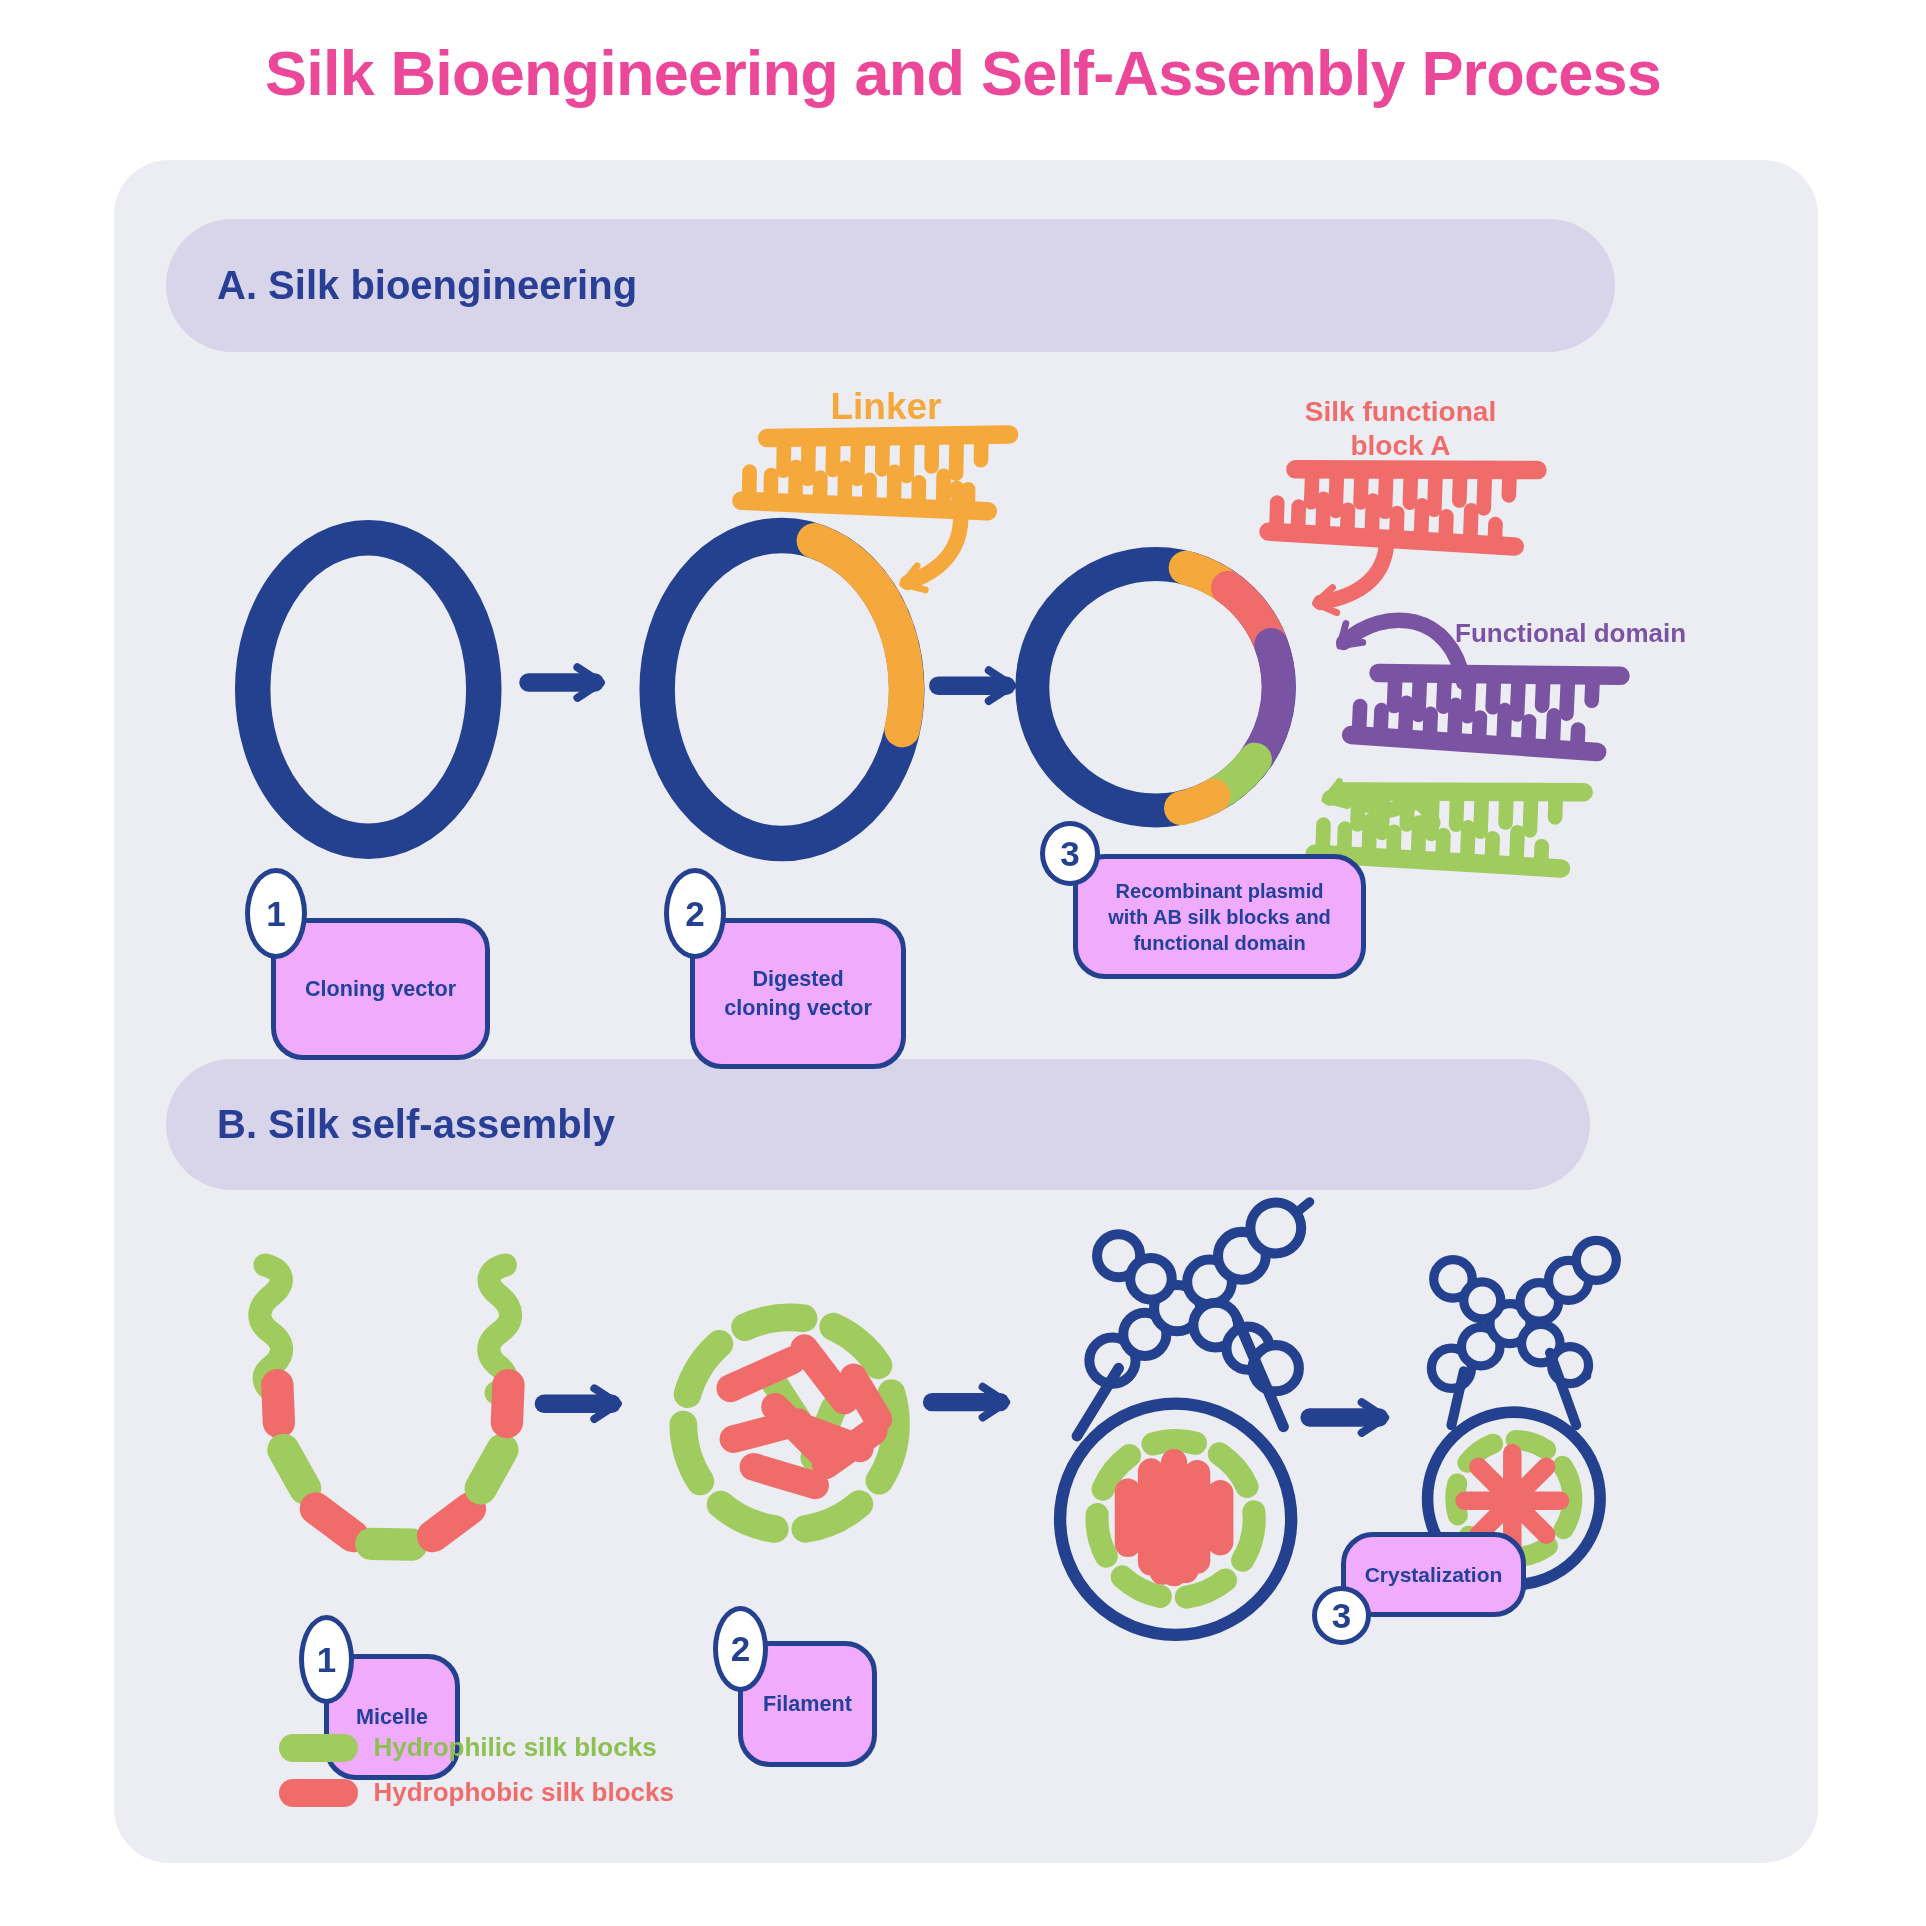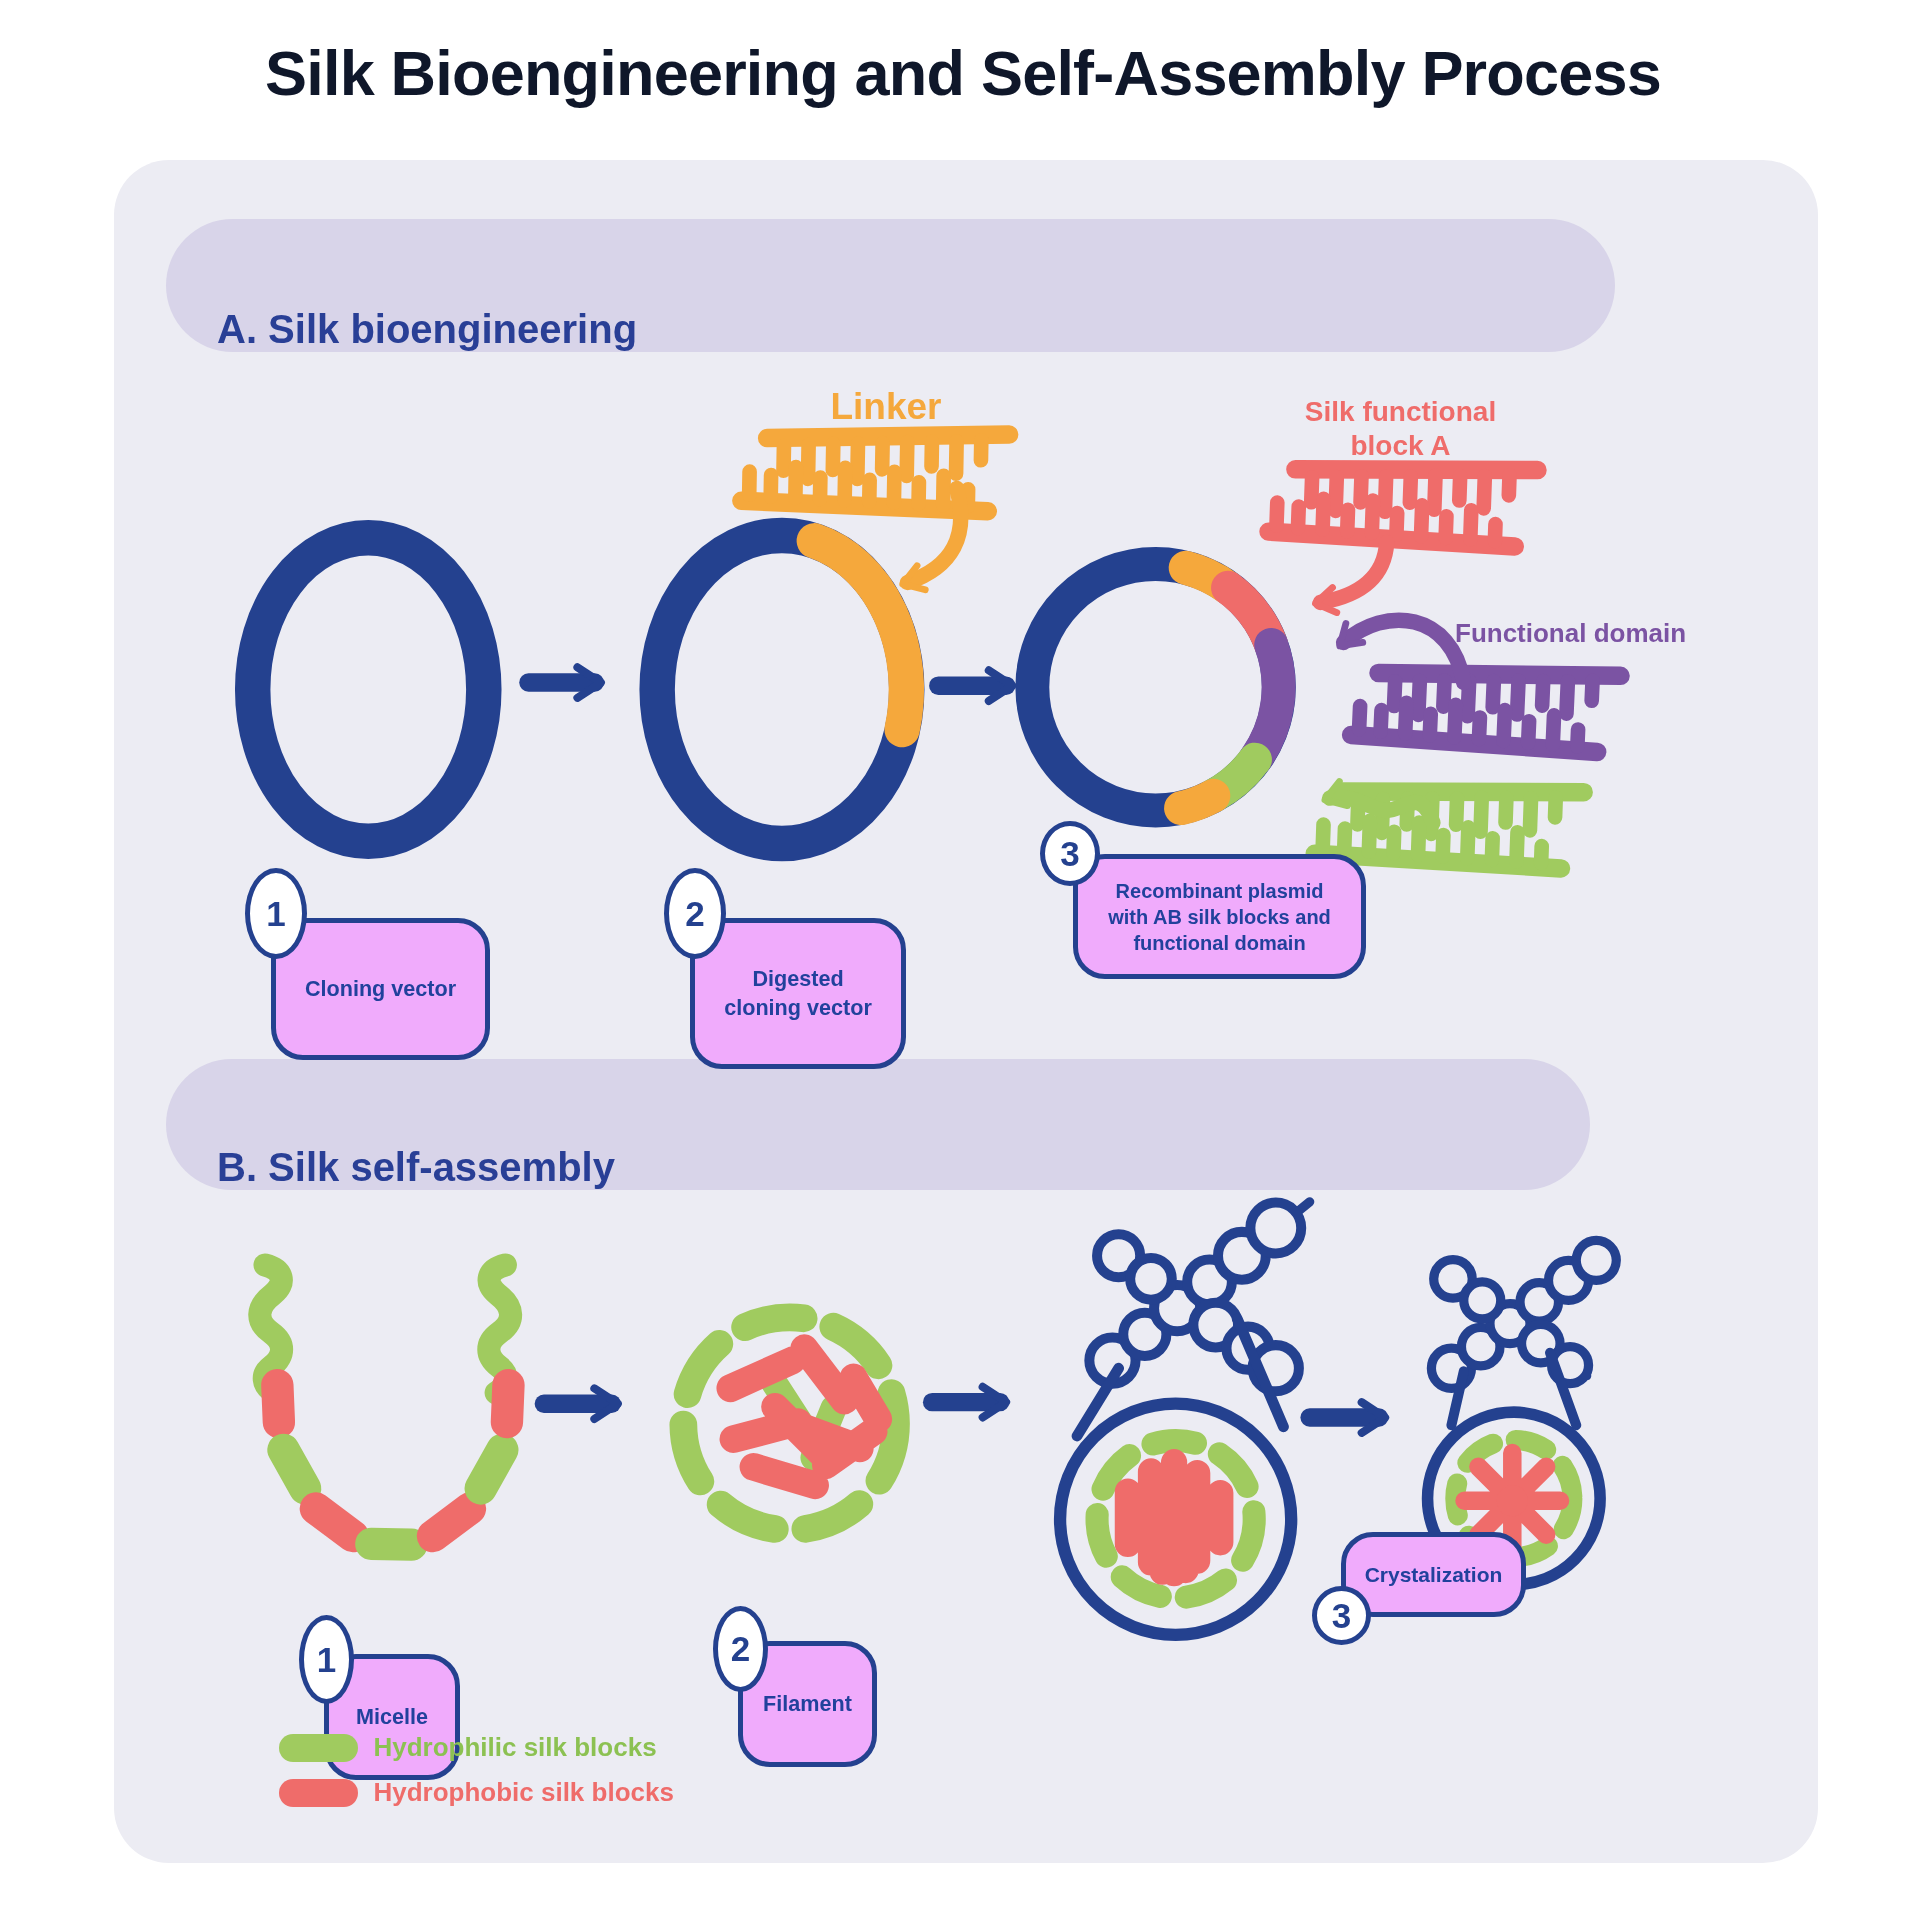--- a/index.html
+++ b/index.html
@@ -1,22 +1,22 @@
 <!DOCTYPE html>
 <html style="font-size:12.3px"><head>
 <meta charset="utf-8">
 <style>
   html,body{margin:0;padding:0;background:#ffffff;}
   .stage{position:relative;width:1926px;height:1926px;background:#ffffff;overflow:hidden;
          font-family:"Liberation Sans","DejaVu Sans",sans-serif;}
   .title{position:absolute;left:0;top:37px;width:100%;text-align:center;
-         font-size:63px;font-weight:bold;color:#0f172a;letter-spacing:-0.8px;}
+         font-size:63px;font-weight:bold;color:#ec4899;letter-spacing:-0.8px;}
   .panel{position:absolute;left:114px;top:160px;width:1704px;height:1703px;
          background:#ececf3;border-radius:55px;}
-  .banner{position:absolute;background:#d8d4e9;border-radius:68px;display:flex;align-items:flex-end;
+  .banner{position:absolute;background:#d8d4e9;border-radius:68px;display:flex;align-items:center;
           box-sizing:border-box;padding-left:51px;font-weight:bold;font-size:40px;color:#293f96;}
   #banner-a{left:166px;top:219px;width:1449px;height:133px;}
   #banner-b{left:166px;top:1059px;width:1424px;height:131px;}
   svg.art{position:absolute;left:0;top:0;z-index:1;}
   .badge{position:absolute;background:#ffffff;border:5.4px solid #24418f;border-radius:50%;
          display:flex;align-items:center;justify-content:center;font-weight:bold;color:#24418f;
          font-size:35px;z-index:3;box-sizing:border-box;}
   .stepbox{position:absolute;background:#f0abfc;border:5.4px solid #24418f;border-radius:32px;
            display:flex;align-items:center;justify-content:center;text-align:center;font-weight:bold;
            color:#21419c;z-index:2;box-sizing:border-box;padding:9.2px 18.5px;line-height:1.3;}

